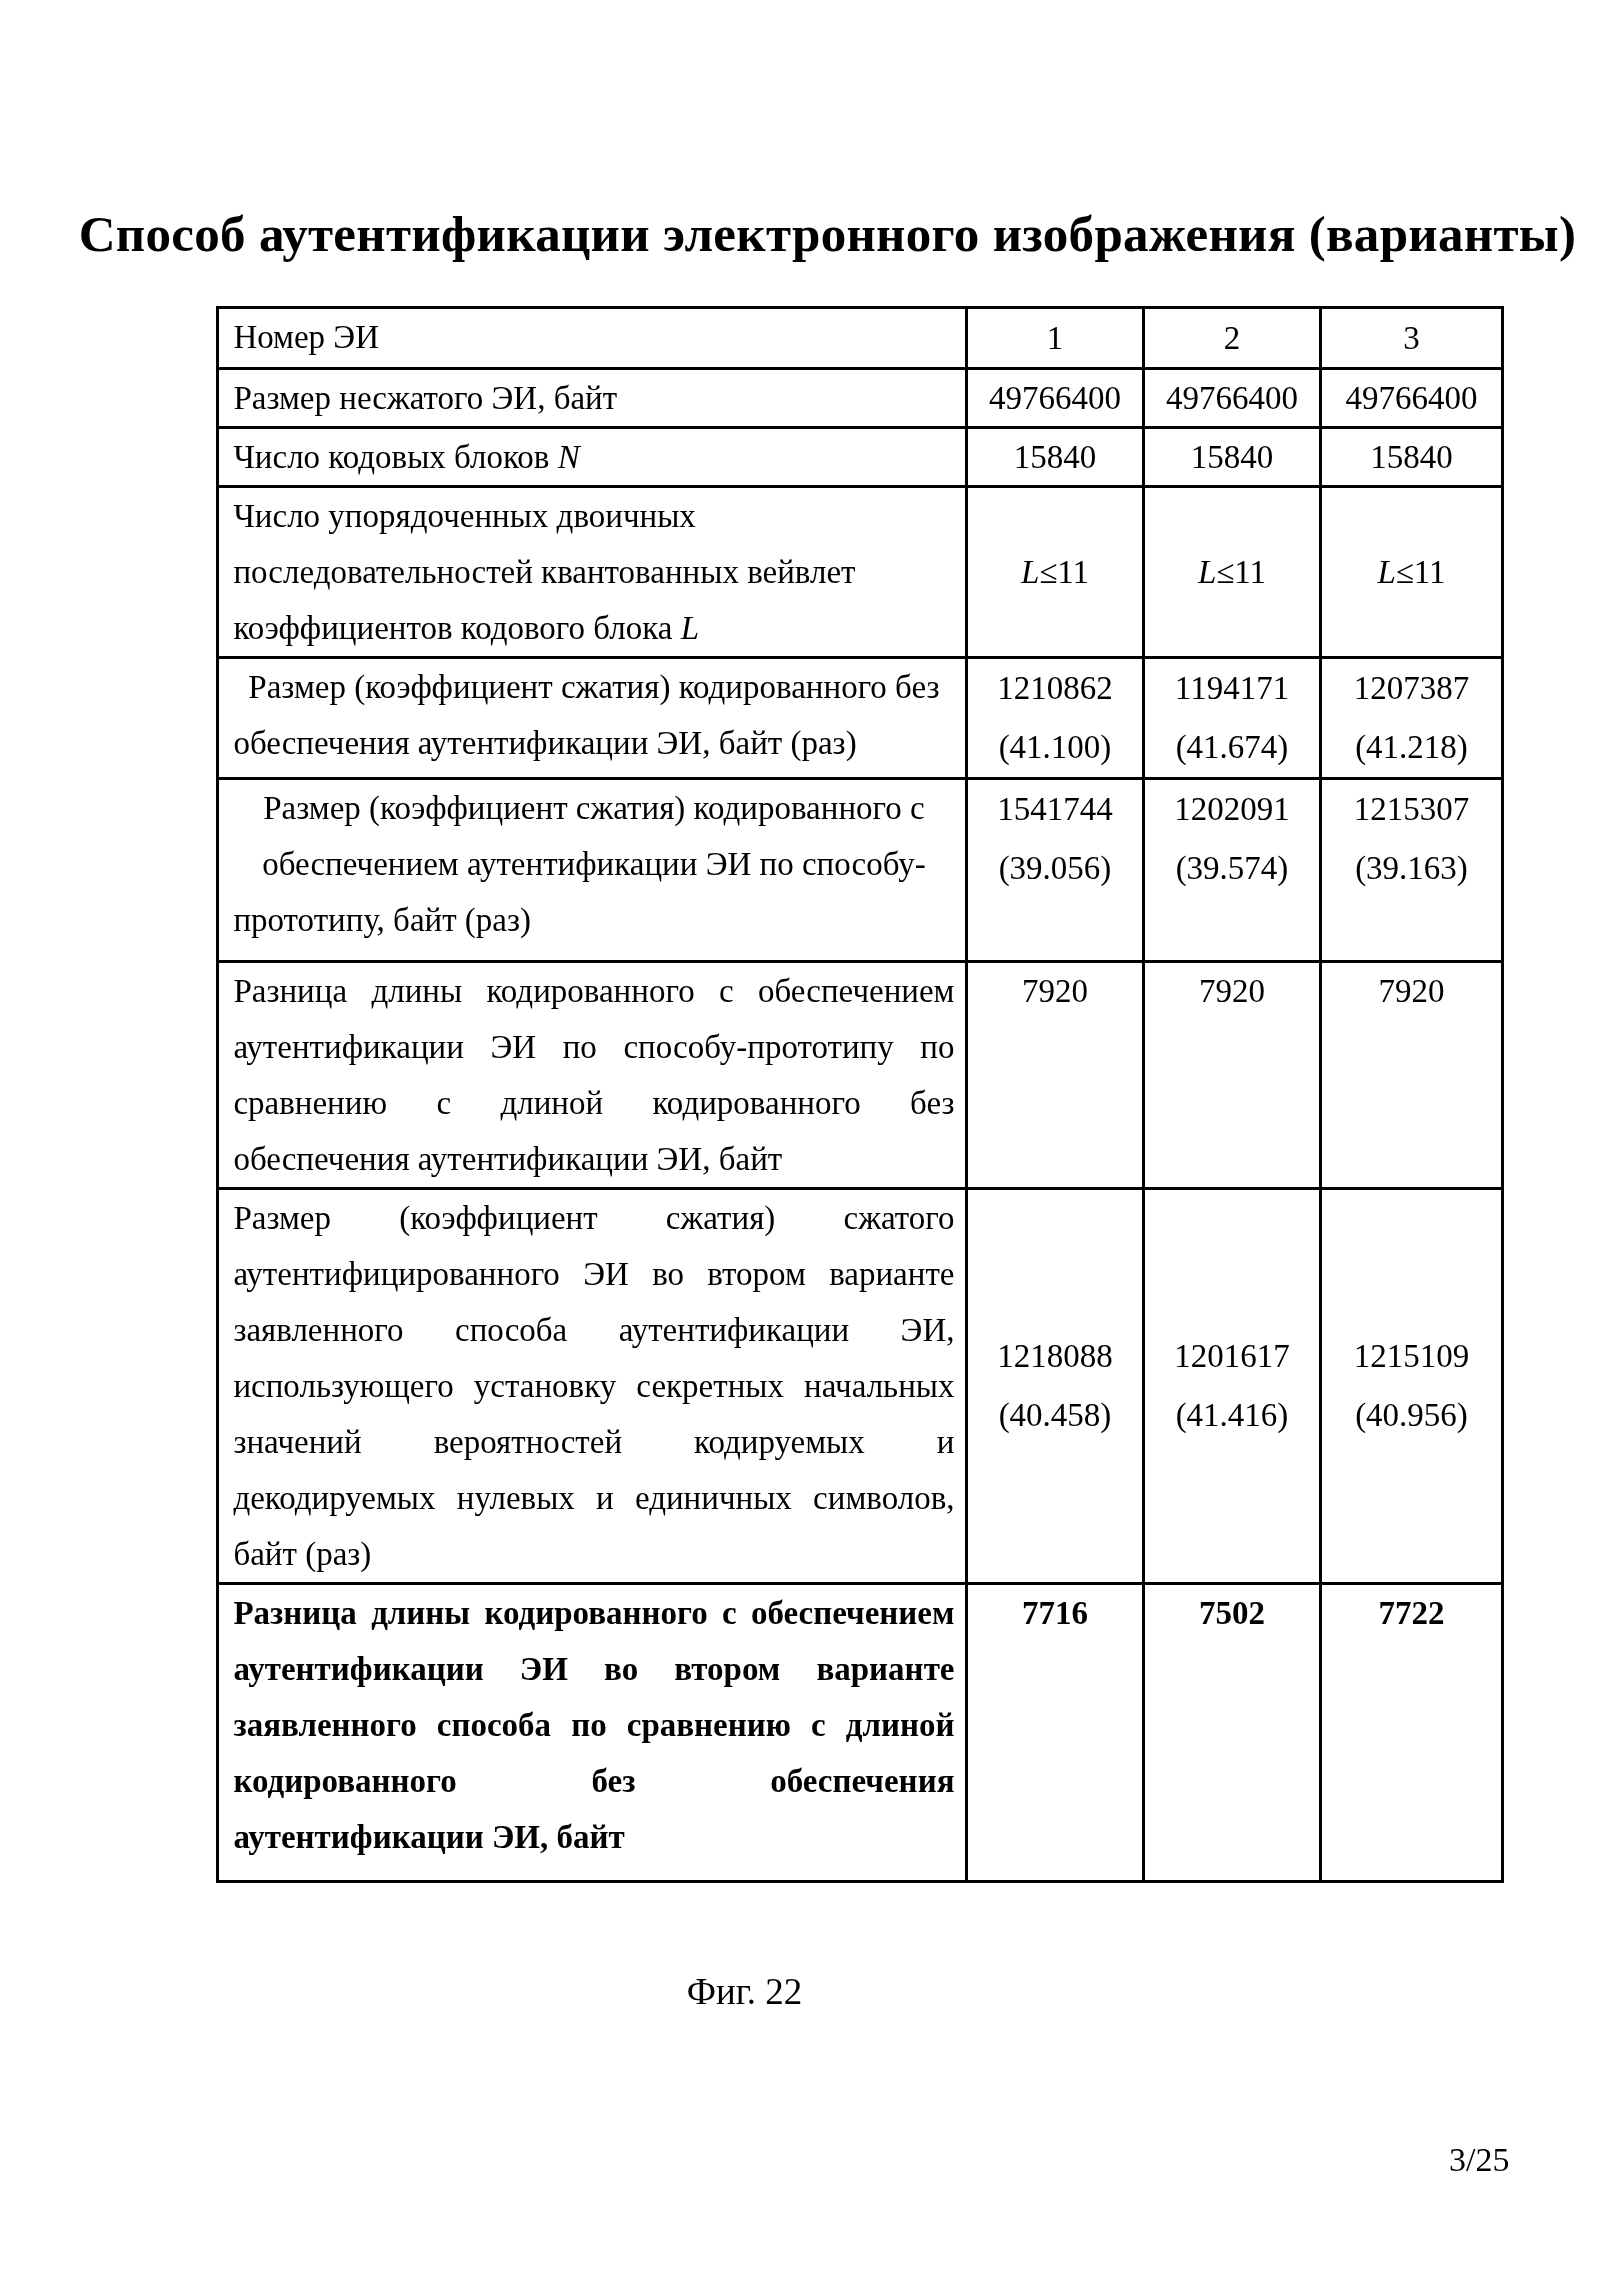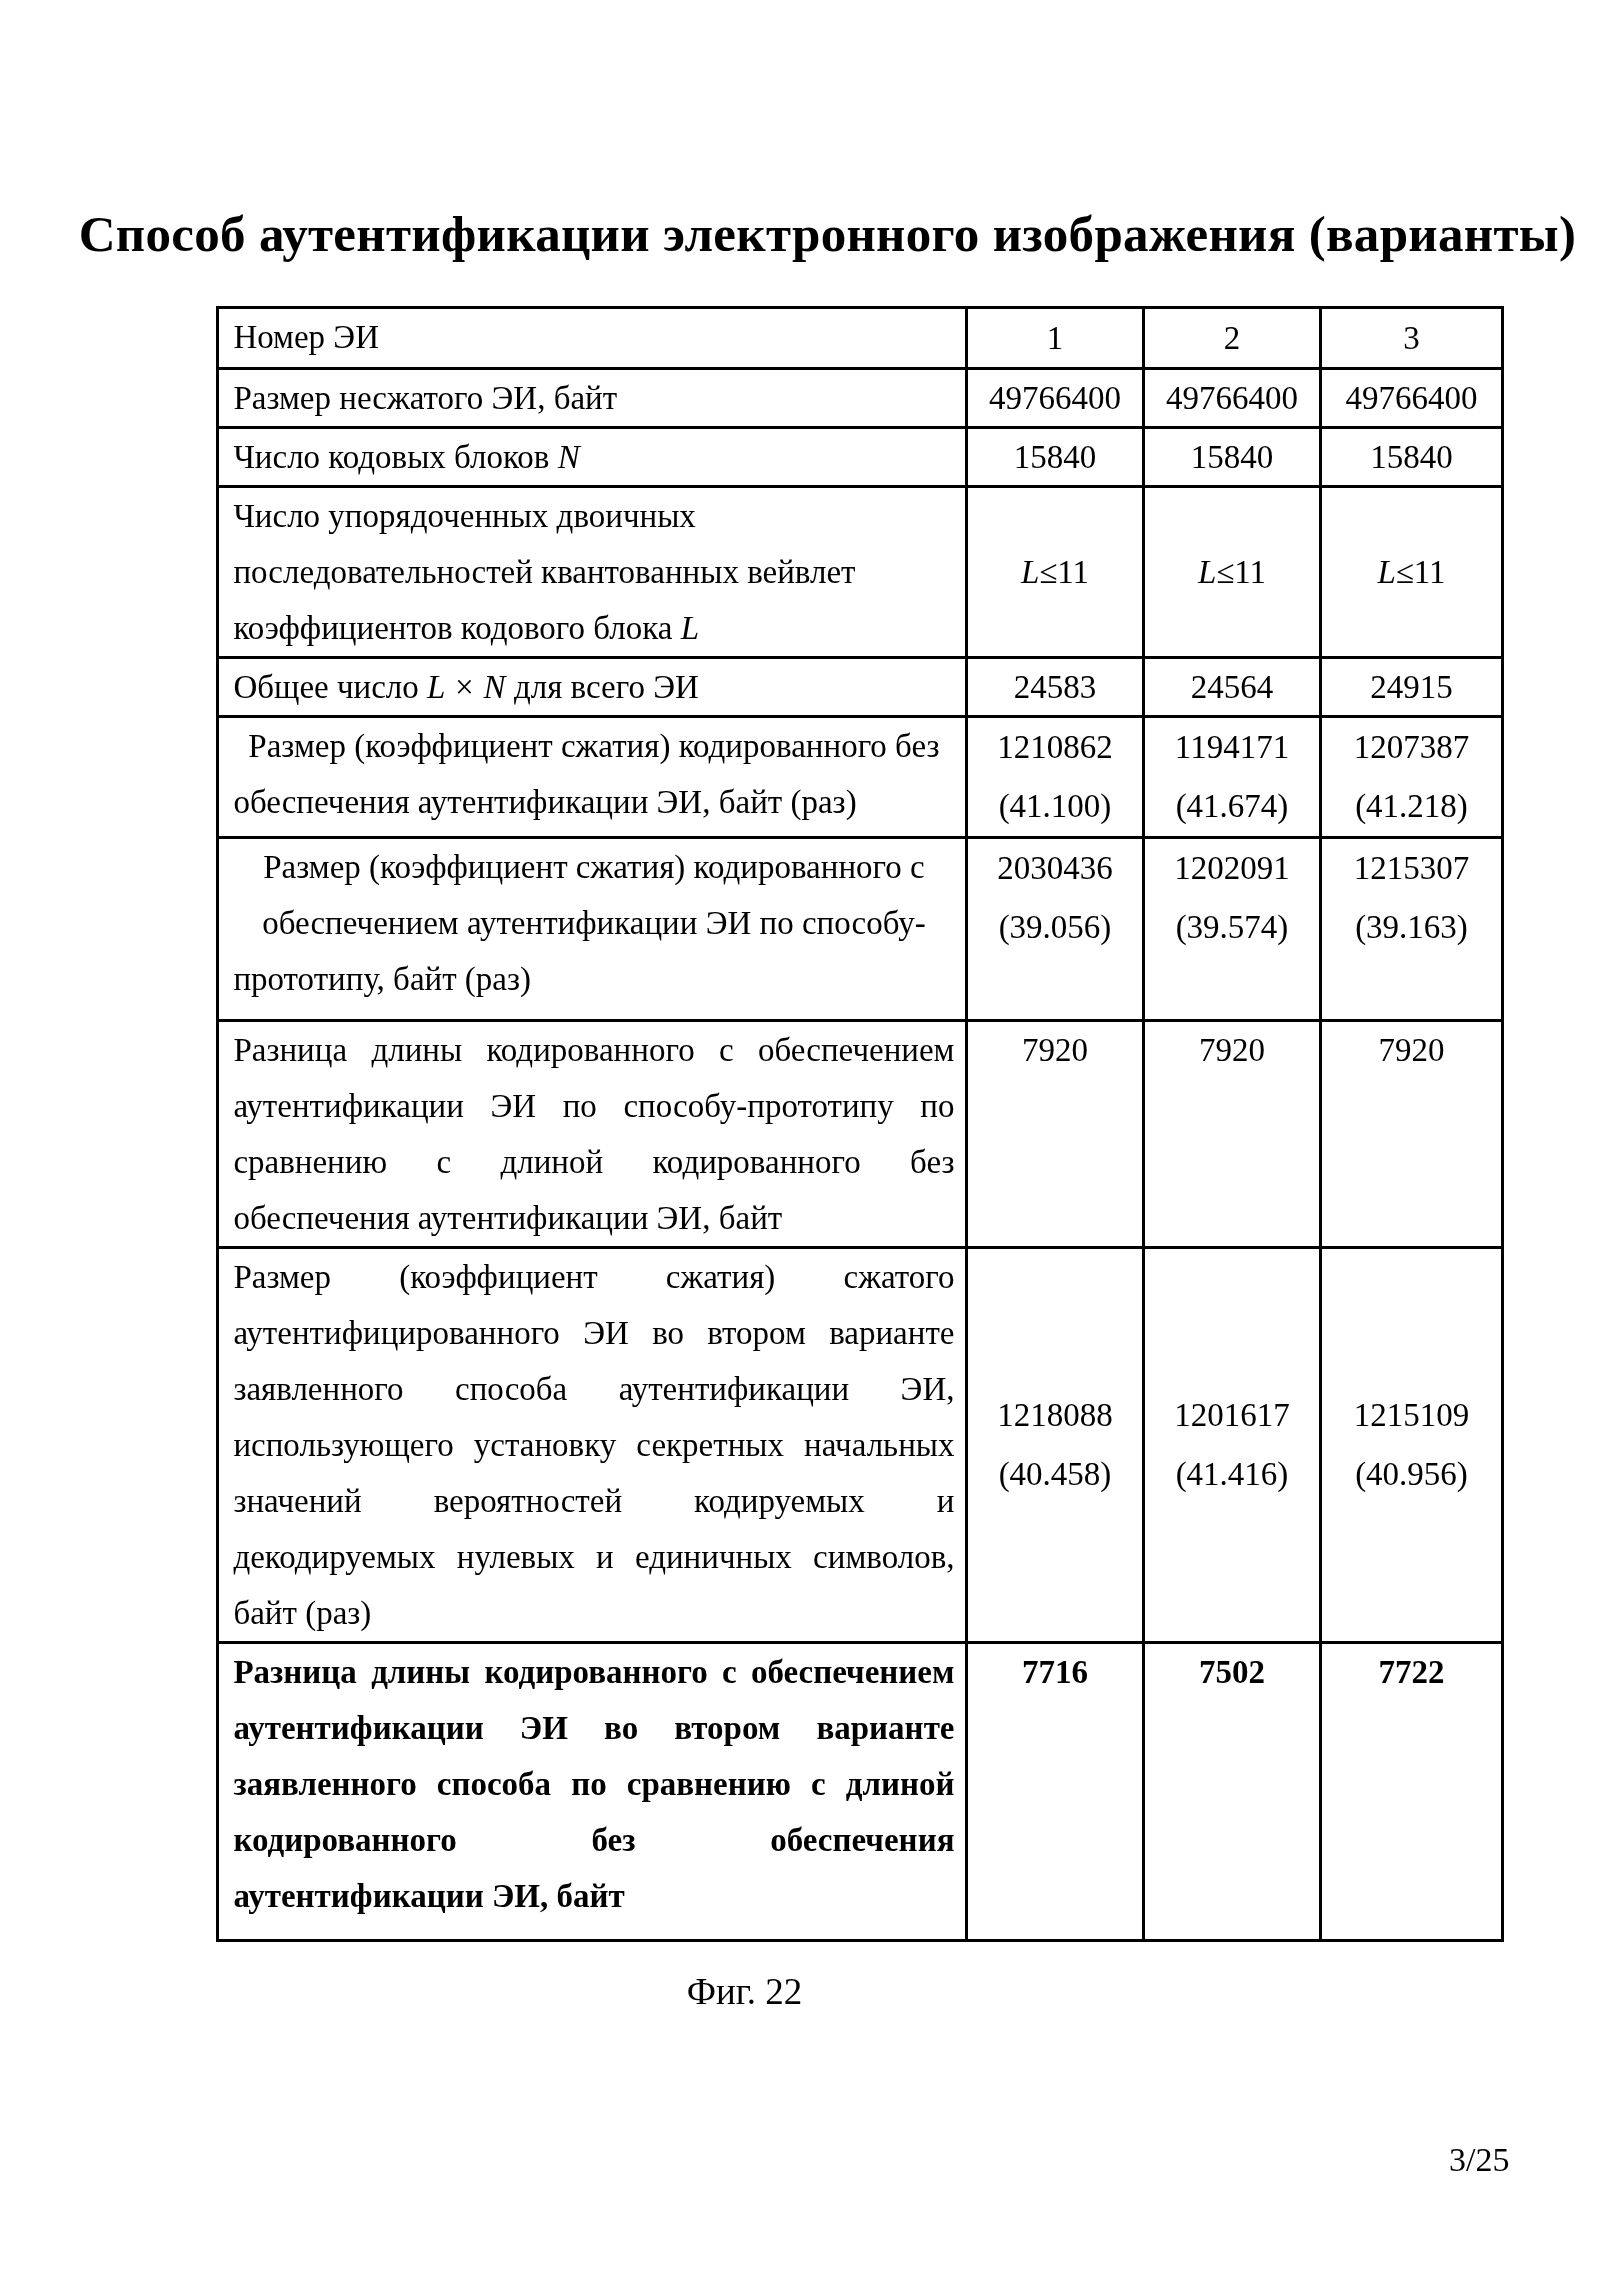--- a/index.html
+++ b/index.html
@@ -136,49 +136,41 @@
       <td class="label-cell left">
         <span class="val-line">Число упорядоченных двоичных</span>
         <span class="val-line">последовательностей  квантованных вейвлет</span>
         <span class="val-line"><span>коэффициентов кодового  блока </span><span class="math">L</span></span>
       </td>
       <td class="value-cell middle"><span class="math">L</span><span>≤11</span></td>
       <td class="value-cell middle"><span class="math">L</span><span>≤11</span></td>
       <td class="value-cell middle"><span class="math">L</span><span>≤11</span></td>
     </tr>
 
-    <tr class="r-h5">
-      <td class="label-cell left">
-        <span>Общее число  </span><span class="math">L × N</span><span> для всего ЭИ</span>
-      </td>
-      <td class="value-cell top">24583</td>
-      <td class="value-cell top">24564</td>
-      <td class="value-cell top">24915</td>
-    </tr>
 
     <tr class="r-h6">
       <td class="label-cell left">Размер (коэффициент сжатия) кодированного без обеспечения аутентификации ЭИ, байт (раз)</td>
       <td class="value-cell top two-line">
         <span class="val-line">1210862</span>
         <span class="val-line">(41.100)</span>
       </td>
       <td class="value-cell top two-line">
         <span class="val-line">1194171</span>
         <span class="val-line">(41.674)</span>
       </td>
       <td class="value-cell top two-line">
         <span class="val-line">1207387</span>
         <span class="val-line">(41.218)</span>
       </td>
     </tr>
 
     <tr class="r-h7">
       <td class="label-cell left">Размер (коэффициент сжатия) кодированного с обеспечением аутентификации ЭИ по способу-прототипу, байт (раз)</td>
       <td class="value-cell top two-line">
-        <span class="val-line">2030436</span>
+        <span class="val-line">1541744</span>
         <span class="val-line">(39.056)</span>
       </td>
       <td class="value-cell top two-line">
         <span class="val-line">1202091</span>
         <span class="val-line">(39.574)</span>
       </td>
       <td class="value-cell top two-line">
         <span class="val-line">1215307</span>
         <span class="val-line">(39.163)</span>
       </td>

